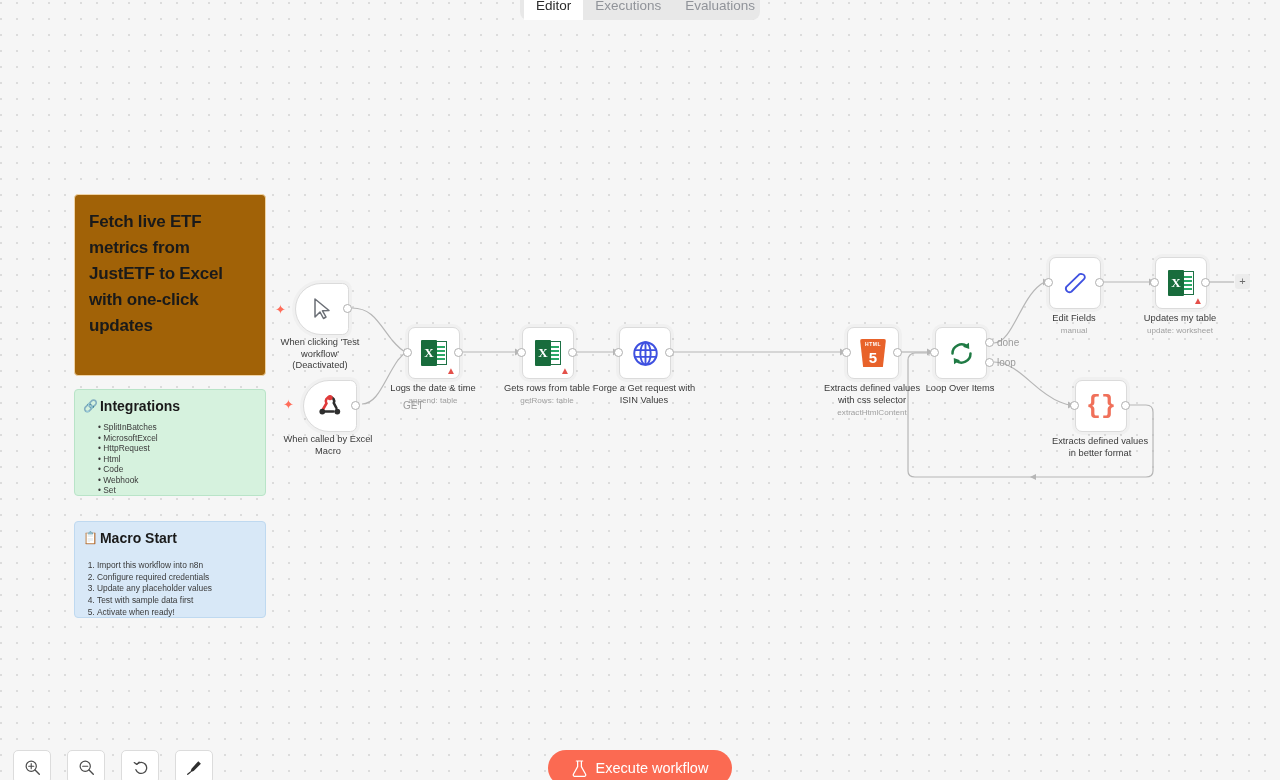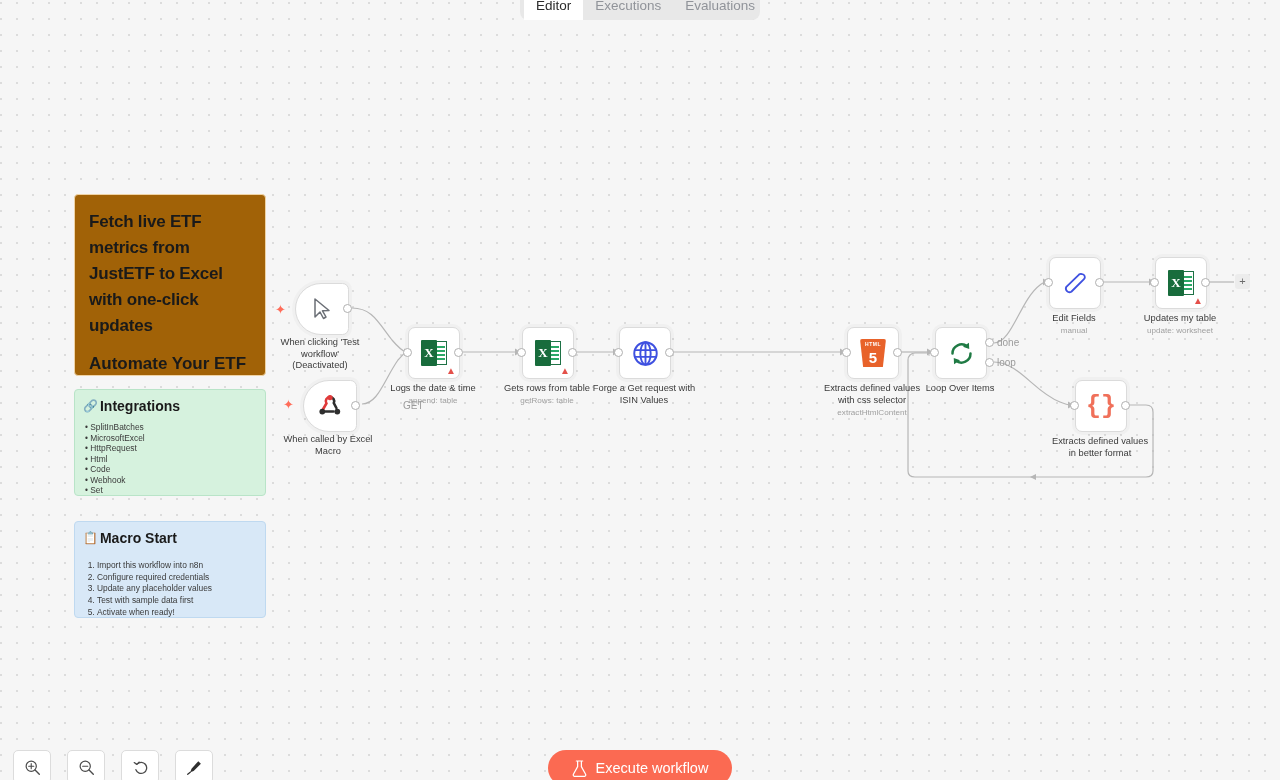--- a/index.html
+++ b/index.html
@@ -44,21 +44,21 @@
   }
   .sticky-blue{
     left:74px;top:521px;width:192px;height:97px;
     background:#d8e8f7;border:1px solid #bfd9f0;
   }
   .note-title{
     font-size:14px;font-weight:bold;color:#1a1a1a;padding:8px 10px 0 8px;
     display:flex;align-items:center;gap:2px;line-height:16px;
   }
   .note-emoji{font-size:12px;}
-  .note-list{margin:0;padding:8px 10px 0 10px;list-style:none;}
+  .note-list{margin:0;padding:8px 10px 0 23px;list-style:none;}
   .note-list li{font-size:8.4px;color:#3a3a3a;line-height:10.5px;white-space:nowrap;}
   .note-ol{margin:0;padding:14px 10px 0 22px;}
   .note-ol li{font-size:8.4px;color:#3a3a3a;line-height:11.7px;white-space:nowrap;}
 
   
   #canvas{position:absolute;inset:0;}
   svg.edges{position:absolute;left:0;top:0;width:1280px;height:780px;pointer-events:none;}
 
   .node{position:absolute;}
   .nbox{
@@ -165,21 +165,20 @@
 </div>
 
 <div class="tabbar">
   <div class="tab active">Editor</div>
   <div class="tab">Executions</div>
   <div class="tab">Evaluations</div>
 </div>
 
 <div class="sticky sticky-orange">
   <div class="st-h">Fetch live ETF metrics from JustETF to Excel with one-click updates</div>
-  <div class="st-sub">Automate Your ETF</div>
 </div>
 
 <div class="sticky sticky-green">
   <div class="note-title">
     <span class="note-emoji">🔗</span>
     <span>Integrations</span>
   </div>
   <ul class="note-list">
     <li>• <span>SplitInBatches</span></li>
     <li>• <span>MicrosoftExcel</span></li>

